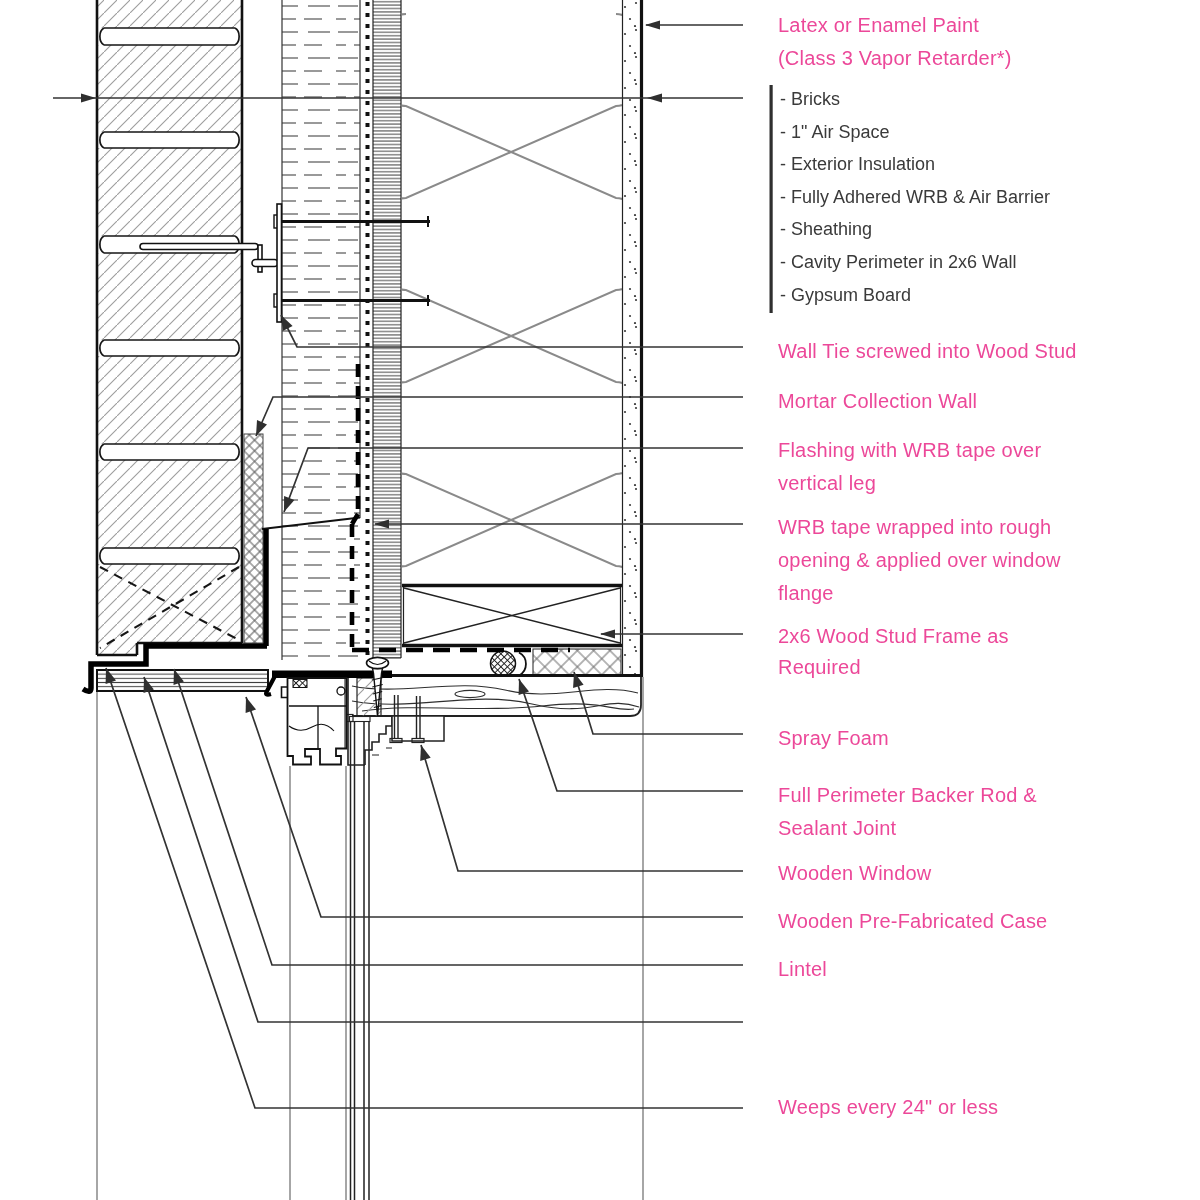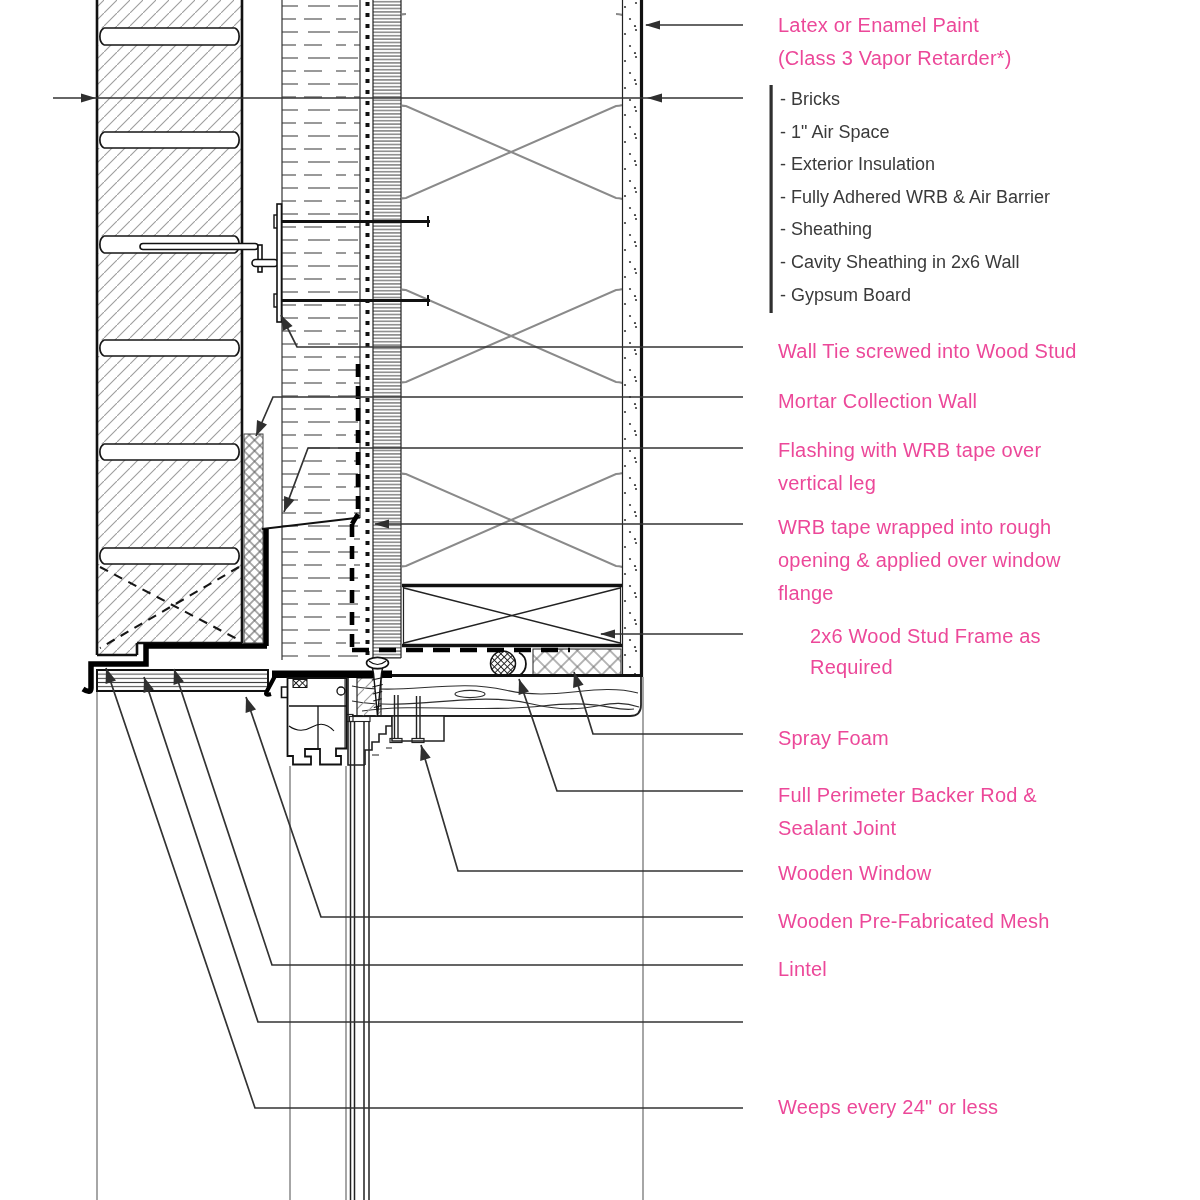--- a/index.html
+++ b/index.html
@@ -1,21 +1,21 @@
 <!DOCTYPE html>
 <html><head>
 <meta charset="utf-8">
 <style>
   html,body{margin:0;padding:0;background:#ffffff;}
   #stage{position:relative;width:1200px;height:1200px;background:#fff;overflow:hidden;
          font-family:"Liberation Sans","DejaVu Sans",sans-serif;}
   #art{position:absolute;left:0;top:0;}
   .lbl{position:absolute;left:778px;color:#ec4899;font-size:20px;line-height:33px;
        white-space:nowrap;letter-spacing:.2px;}
-  .lbl.tight{line-height:31px;margin-left:32px;}
+  .lbl.tight{line-height:31px;}
   .list{position:absolute;left:780px;top:83px;color:#3a3a3a;font-size:18px;line-height:32.6px;white-space:nowrap;}
 </style>
 </head>
 <body>
 
 <div id="stage">
 
 <svg id="art" width="1200" height="1200" viewBox="0 0 1200 1200">
 <defs>
   <pattern id="patBrick" patternUnits="userSpaceOnUse" width="13" height="13">
@@ -259,21 +259,21 @@
   <span>Latex or Enamel Paint</span><br>
   <span>(Class 3 Vapor Retarder*)</span>
 </div>
 
 <div class="list">
   <span>- Bricks</span><br>
   <span>- 1" Air Space</span><br>
   <span>- Exterior Insulation</span><br>
   <span>- Fully Adhered WRB &amp; Air Barrier</span><br>
   <span>- Sheathing</span><br>
-  <span>- Cavity Sheathing in 2x6 Wall</span><br>
+  <span>- Cavity Perimeter in 2x6 Wall</span><br>
   <span>- Gypsum Board</span>
 </div>
 
 <div class="lbl" style="top:335px">
   <span>Wall Tie screwed into Wood Stud</span>
 </div>
 <div class="lbl" style="top:385px">
   <span>Mortar Collection Wall</span>
 </div>
 <div class="lbl" style="top:511px">
@@ -293,21 +293,21 @@
   <span>Spray Foam</span>
 </div>
 <div class="lbl" style="top:779px">
   <span>Full Perimeter Backer Rod &amp;</span><br>
   <span>Sealant Joint</span>
 </div>
 <div class="lbl" style="top:857px">
   <span>Wooden Window</span>
 </div>
 <div class="lbl" style="top:905px">
-  <span>Wooden Pre-Fabricated Mesh</span>
+  <span>Wooden Pre-Fabricated Case</span>
 </div>
 <div class="lbl" style="top:953px">
   <span>Lintel</span>
 </div>
 <div class="lbl" style="top:1091px">
   <span>Weeps every 24" or less</span>
 </div>
 
 </div>
 

